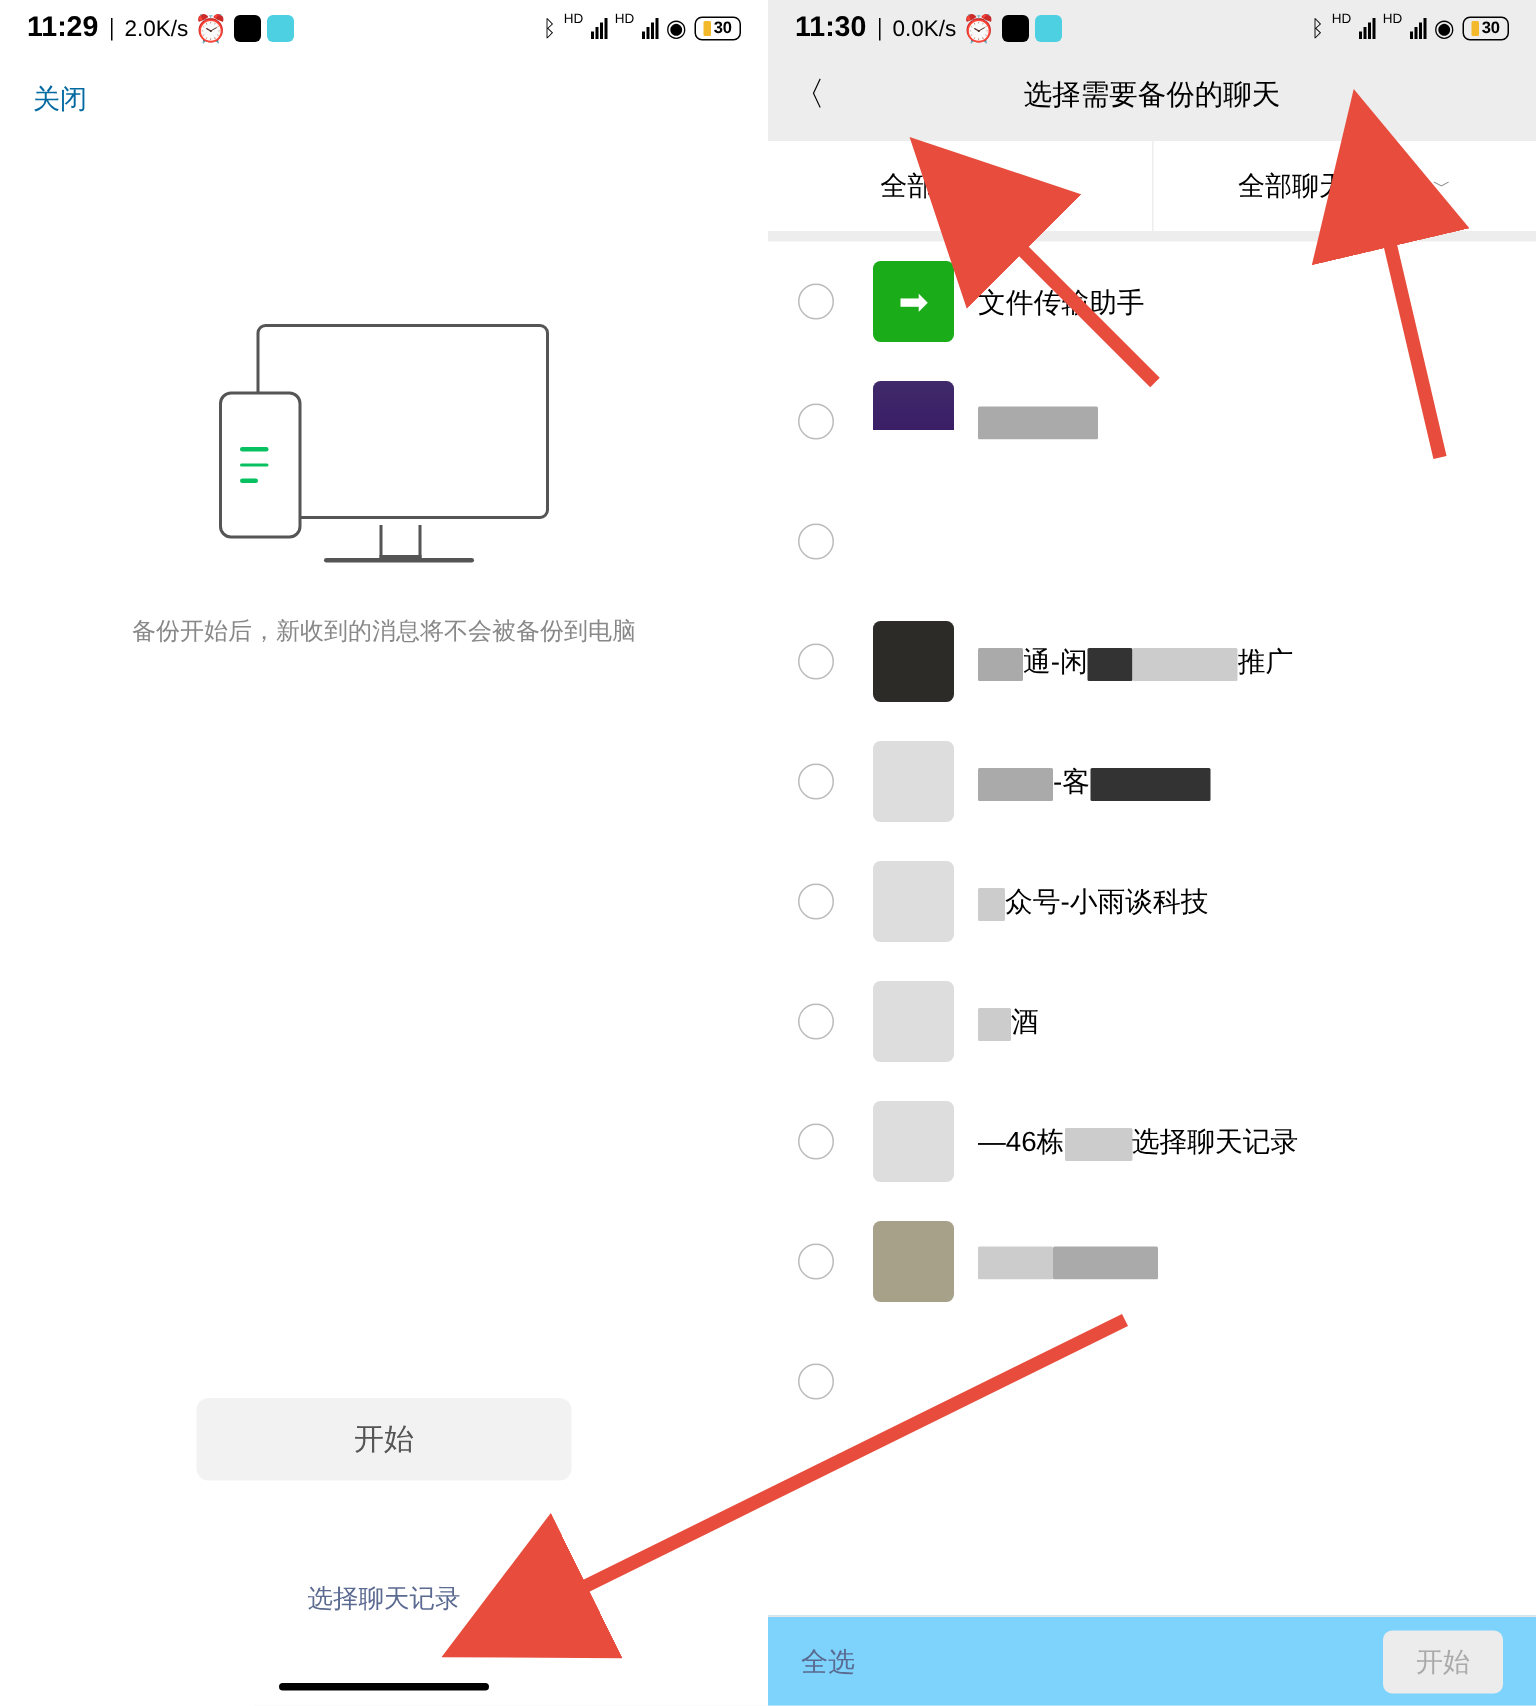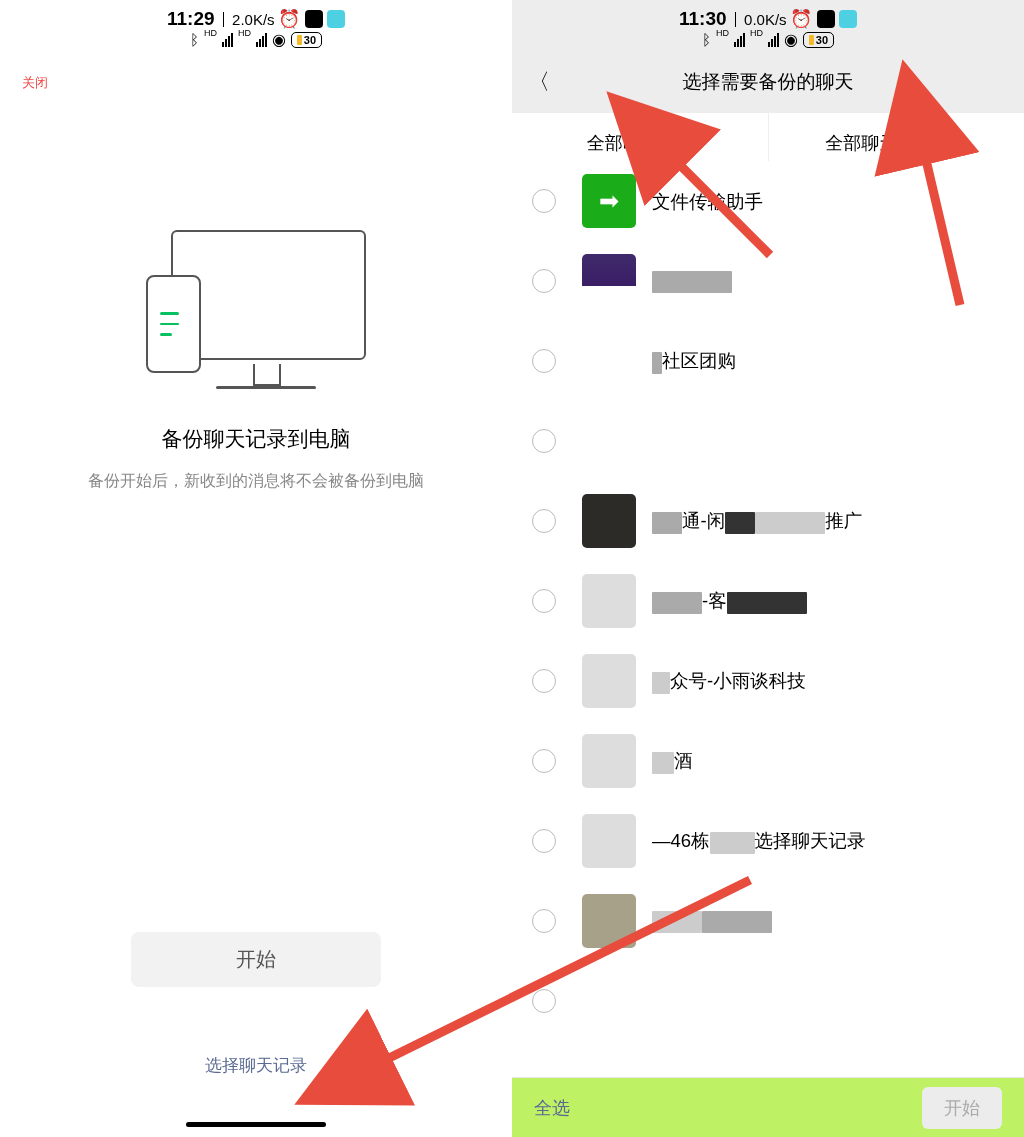--- a/index.html
+++ b/index.html
@@ -2,40 +2,40 @@
 <html><head>
   <meta charset="utf-8">
   <style>
     * { margin: 0; padding: 0; box-sizing: border-box; -webkit-font-smoothing: antialiased; }
     body { font-family: -apple-system, "PingFang SC", "Microsoft YaHei", sans-serif; background: #fff; width: 1024px; height: 1137px; overflow: hidden; display: flex; }
     .screen { position: relative; height: 1137px; }
     .screen-left { width: 512px; background: #fff; }
     .screen-right { width: 512px; background: #fff; }
 
     
-    .status-bar { display: flex; align-items: center; justify-content: space-between; padding: 8px 18px 6px 18px; font-size: 16px; font-weight: 500; color: #000; flex-direction: column; }
+    .status-bar { display: flex; align-items: center; justify-content: space-between; padding: 8px 18px 6px 18px; font-size: 16px; font-weight: 500; color: #000; }
     .status-left { display: flex; align-items: center; gap: 4px; }
     .status-time { font-size: 19px; font-weight: 600; }
     .status-net { font-size: 15px; font-weight: 500; }
     .status-divider { width: 1.5px; height: 15px; background: #000; margin: 0 4px; }
     .ico-sq { width: 18px; height: 18px; border-radius: 4px; display: inline-block; }
     .ico-alarm { font-size: 18px; }
     .status-right { display: flex; align-items: center; gap: 5px; font-size: 14px; }
     .bt-icon { font-size: 15px; }
     .sig { display:inline-flex; align-items:flex-end; gap:1px; height:14px; }
     .sig i { width:2px; background:#000; display:inline-block; }
     .sig i:nth-child(1){height:5px} .sig i:nth-child(2){height:8px} .sig i:nth-child(3){height:11px} .sig i:nth-child(4){height:14px}
     .hd { font-size:9px; font-weight:400; position:relative; top:-7px; }
     .wifi { font-size:16px; }
     .batt { border:1.5px solid #000; border-radius:5px; padding:1px 5px; font-size:11px; font-weight:600; display:inline-flex; align-items:center; gap:2px; }
     .batt-fill { width:5px; height:10px; background:#f3b92b; border-radius:1px; }
 
     
     .hdr-left { padding: 18px 22px; }
-    .close-link { color: #ef4444; font-size: 13px; text-align: center; }
+    .close-link { color: #0369a1; font-size: 18px; text-align: center; }
 
     .illustration { margin: 120px auto 40px auto; display:flex; justify-content:center; }
     .devices { position:relative; width:220px; height:155px; }
     .monitor { position:absolute; right:0; top:0; width:195px; height:130px; border:2.5px solid #555; border-radius:6px; }
     .monitor-stand { position:absolute; right:85px; bottom:-1px; width:28px; height:22px; border:2.5px solid #555; border-top:0; }
     .monitor-base { position:absolute; right:50px; bottom:-4px; width:100px; height:3px; background:#555; border-radius:2px; }
     .phone { position:absolute; left:0; top:45px; width:55px; height:98px; border:2.5px solid #555; border-radius:8px; background:#fff; display:flex; flex-direction:column; justify-content:center; align-items:flex-start; padding:0 12px; gap:8px; }
     .phone .line { height:2.5px; width:72%; background:#07C160; border-radius:2px; }
     .phone .line.short { width:45%; }
 
@@ -82,21 +82,21 @@
     .av-split4 { display:flex; } .av-split4 i{flex:1} .av-split4 i:first-child{background:#fff} .av-split4 i:last-child{background:#317dba}
     .av-gray { background:#a8a189; }
     .av-grid3 { display:grid; grid-template-columns:repeat(3,1fr); grid-template-rows:repeat(3,1fr); gap:1px; background:#fff; padding:2px;}
     .av-grid3 i{background:#c99} .av-grid3 i:nth-child(3n){background:#e4c}
 
     
     .censor { display:inline-block; background:#aaa; vertical-align:middle; height:22px; border-radius:1px; }
     .censor.dark { background:#333; }
     .censor.light { background:#ccc; }
 
-    .bottom-bar { position:absolute; bottom:0; left:0; right:0; height:60px; background:#bef264; display:flex; align-items:center; justify-content:space-between; padding:11px 22px; border-top:1px solid #e7e7e7; }
+    .bottom-bar { position:absolute; bottom:0; left:0; right:0; height:60px; background:#7dd3fc; display:flex; align-items:center; justify-content:space-between; padding:11px 22px; border-top:1px solid #e7e7e7; }
     .select-all { color:#5b6a91; font-size:18px; }
     .right-start { background:#ececec; color:#aaa; font-size:18px; padding:9px 22px; border-radius:6px; }
 
     
     .arrow { position:absolute; pointer-events:none; }
     .arrow svg { overflow: visible; }
   </style>
 </head>
 <body>
 
@@ -144,21 +144,20 @@
       <div class="monitor-stand"></div>
       <div class="monitor-base"></div>
       <div class="phone">
           <div class="line"></div>
           <div class="line"></div>
           <div class="line short"></div>
         </div>
     </div>
   </div>
 
-  <div class="title-main">备份聊天记录到电脑</div>
   <div class="subtitle">备份开始后，新收到的消息将不会被备份到电脑</div>
 
   <div class="start-btn">开始</div>
   <div class="select-link">选择聊天记录</div>
 
   <div class="home-bar"></div>
 </div>
 
 <div class="screen screen-right">
   <div class="status-bar">
@@ -217,30 +216,20 @@
       <div class="chat-avatar av-file">➡</div>
       <div class="chat-name">文件传输助手</div>
     </div>
 
     <div class="chat-row">
       <div class="chat-radio"></div>
       <div class="chat-avatar av-purple"></div>
       <div class="chat-name"><span class="censor" style="width:80px"></span></div>
     </div>
 
-    <div class="chat-row">
-      <div class="chat-radio"></div>
-      <div class="chat-avatar av-grid">
-          <i></i>
-          <i></i>
-          <i></i>
-          <i></i>
-        </div>
-      <div class="chat-name"><span class="censor" style="width:10px"></span><span>社区团购</span></div>
-    </div>
 
     <div class="chat-row">
       <div class="chat-radio"></div>
       <div class="chat-avatar av-grid2">
           <i></i>
           <i></i>
           <i></i>
           <i></i>
           <i></i>
           <i></i>

